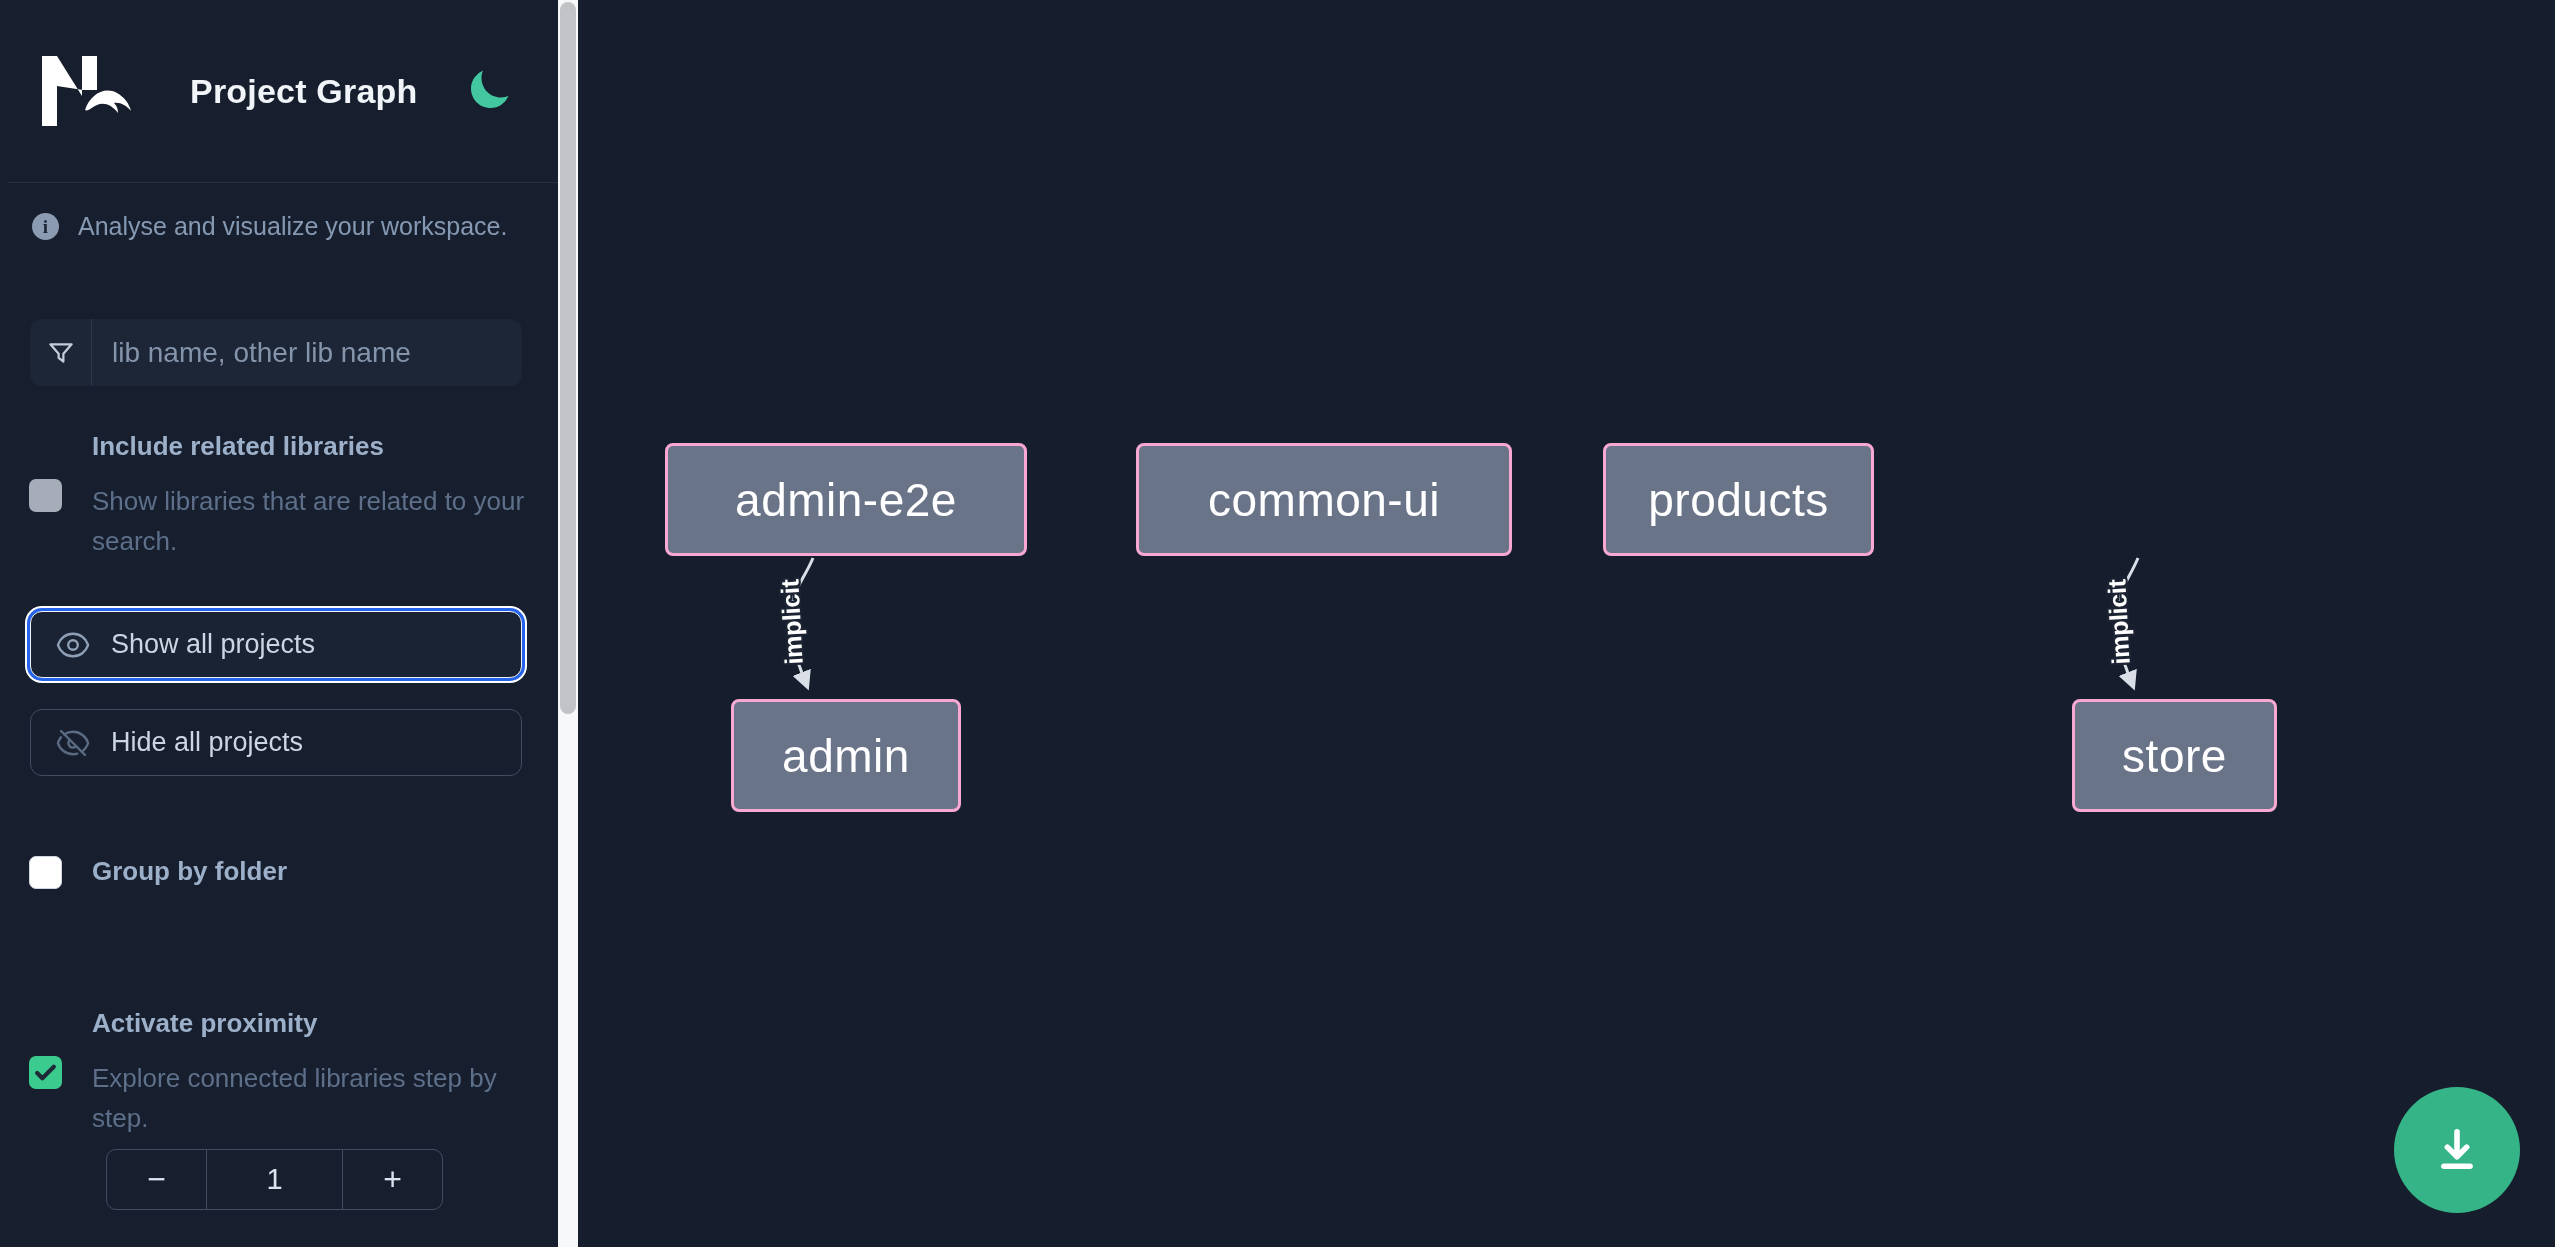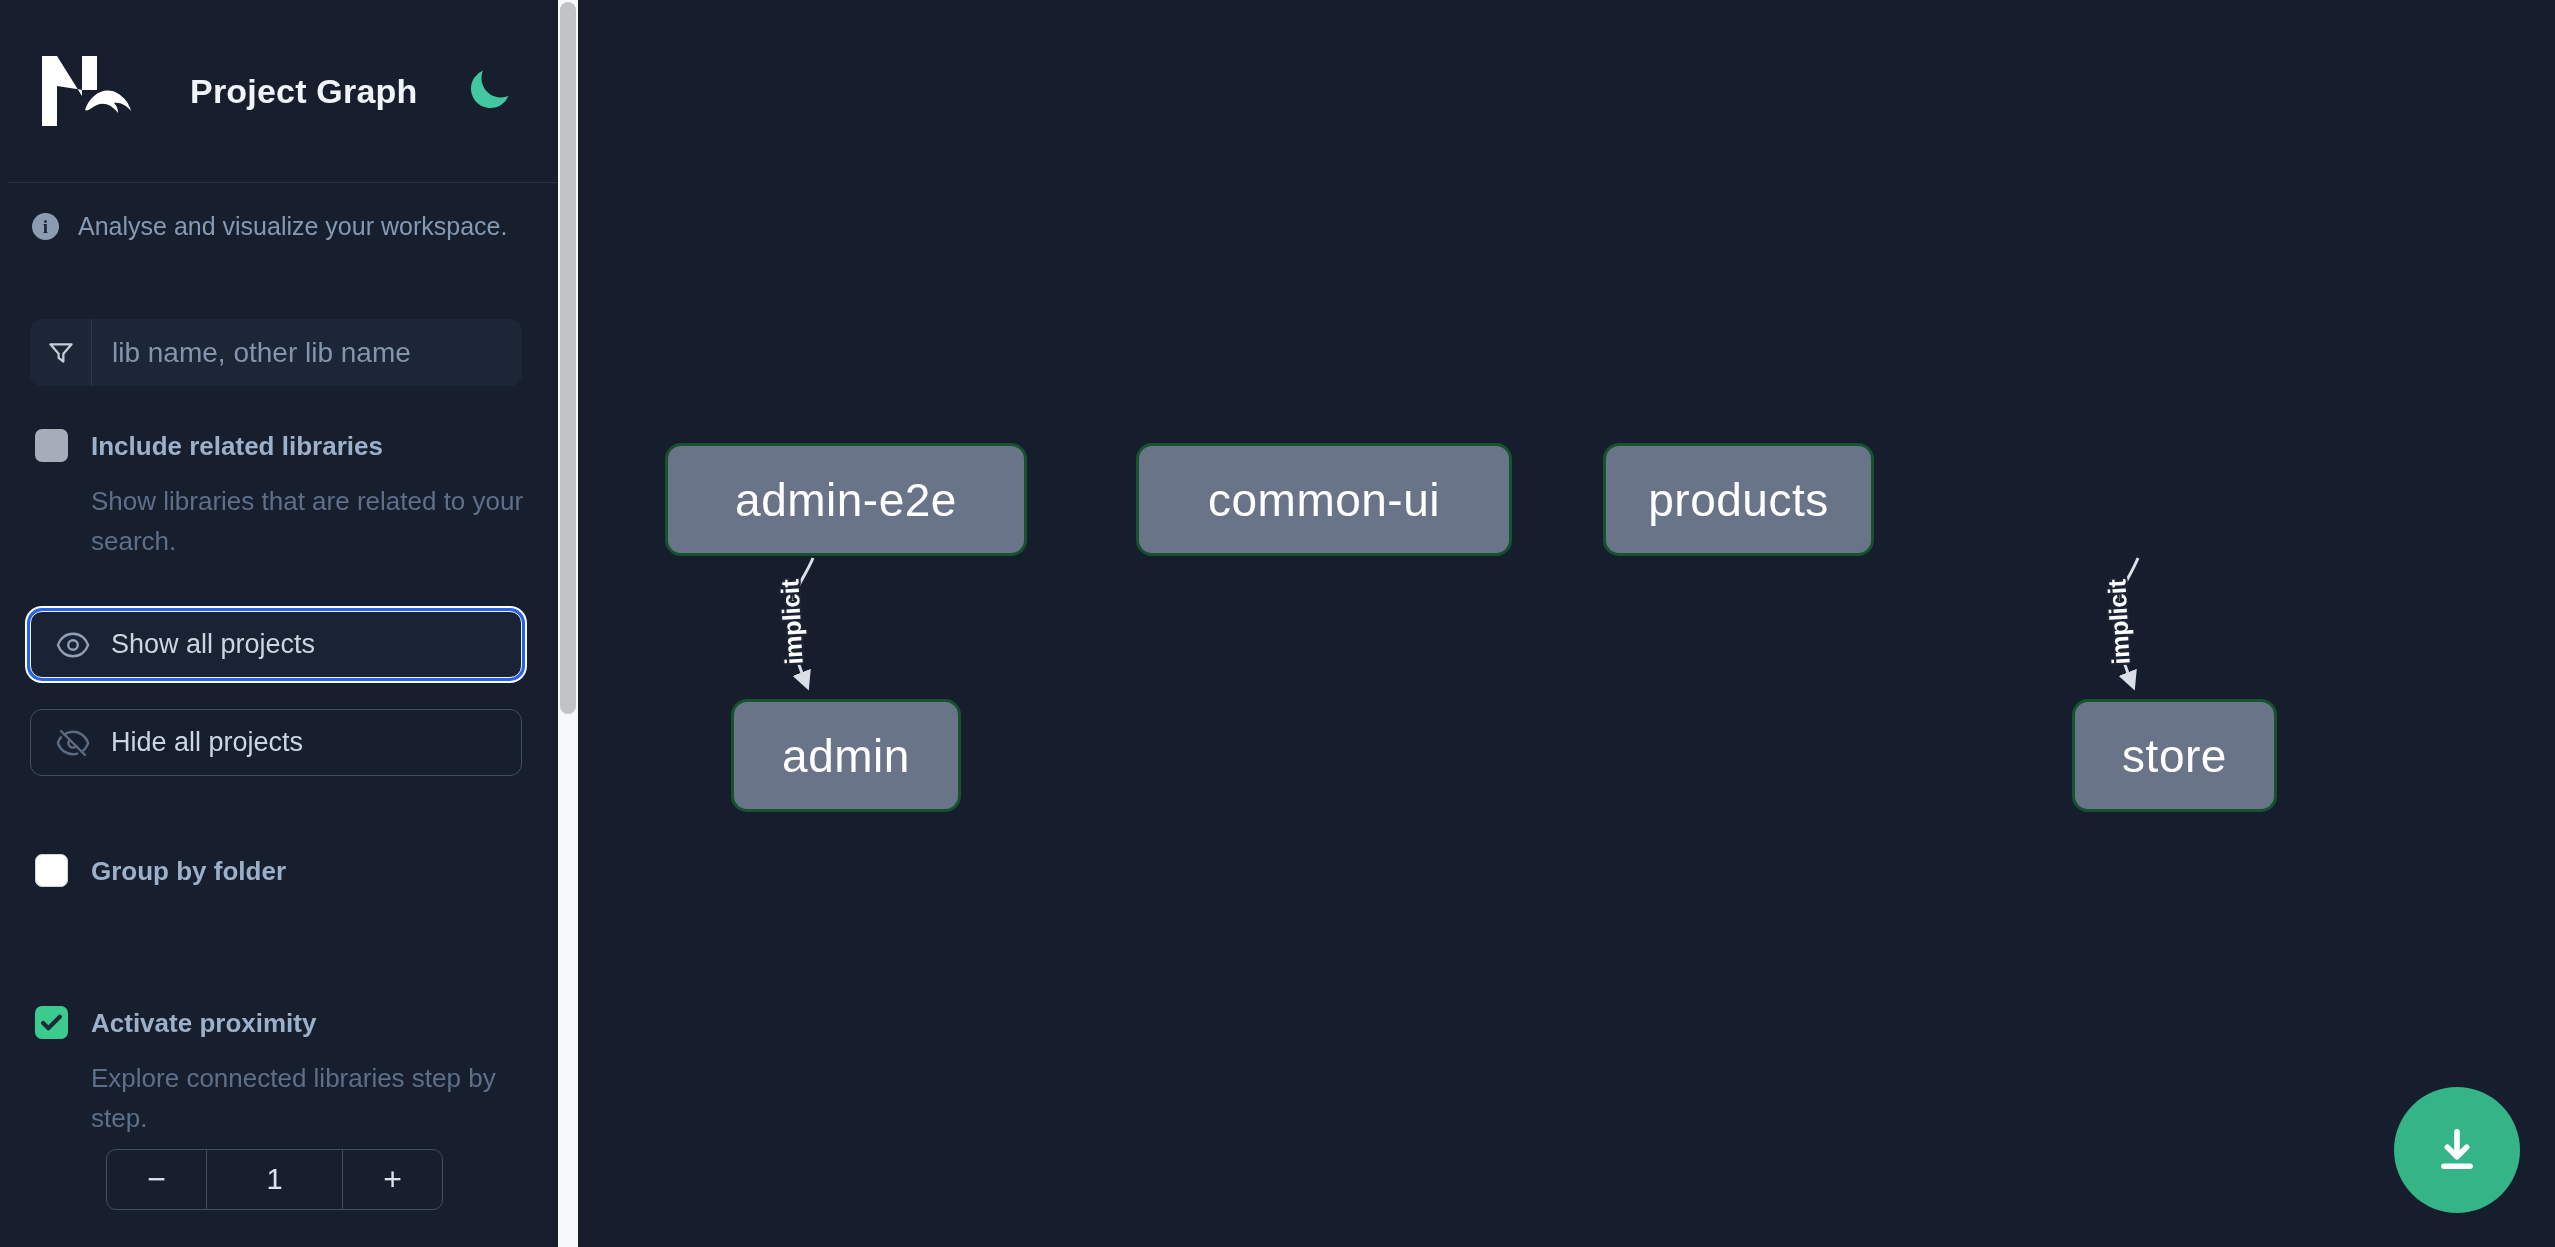--- a/index.html
+++ b/index.html
@@ -24,21 +24,21 @@
 
   .search-box { position:absolute; left:30px; top:319px; width:492px; height:67px; background:#1c2637;
                 border-radius:12px; display:flex; align-items:stretch; overflow:hidden; }
   .funnel-cell { width:62px; display:flex; align-items:center; justify-content:center;
                  border-right:1px solid #2c3850; flex:0 0 auto; }
   .funnel-cell svg { width:30px; height:30px; }
   .search-box input { flex:1; background:transparent; border:none; outline:none; color:#a3a3a3;
                       font-size:28px; padding:0 20px; font-family:"Liberation Sans", sans-serif; }
   .search-box input::placeholder { color:#8494ab; opacity:1; }
 
-  .toggle-row { position:absolute; left:35px; display:flex; gap:23px; }
+  .toggle-row { position:absolute; left:29px; display:flex; gap:30px;align-items:center; }
   .cb { width:33px; height:33px; border-radius:7px; margin-top:3px; flex:0 0 auto; position:relative; }
   .cb-white { background:#ffffff; border:1px solid #cfd6e0; }
   .cb-disabled { background:#a6adb9; }
   .cb-checked { background:#3bcb8e; }
   .cb-checked svg { position:absolute; inset:4px; }
   .t-label { display:block; color:#9db0c9; font-size:26px; font-weight:700; line-height:40px; }
   .t-desc { display:block; color:#5d6f89; font-size:26px; line-height:40px; margin-top:15px; width:452px; }
 
   .btn { position:absolute; left:30px; width:492px; height:67px; border-radius:12px;
          background:#171f2f; border:1px solid #414d61; display:flex; align-items:center;
@@ -57,22 +57,22 @@
 
   
   .sb-scrollbar { position:absolute; left:558px; top:0; width:20px; height:1247px; background:#f7f8f9; }
   .sb-thumb { position:absolute; left:2px; top:2px; width:16px; height:712px; background:#c2c3c7; border-radius:8px; }
 
   
   main { position:absolute; left:578px; top:0; width:1977px; height:1247px; background:#161d2d; }
   .edges { position:absolute; inset:0; width:100%; height:100%; }
   .edge { fill:none; stroke:#d9dee7; stroke-width:3; }
 
-  .node { position:absolute; height:113px; background:#6a7488; border:3px solid #14532d;
-          border-radius:16px; color:#ffffff; font-size:46px; display:flex; align-items:center;
+  .node { position:absolute; height:113px; background:#6a7488; border:3px solid #f9a8d4;
+          border-radius:8px; color:#ffffff; font-size:46px; display:flex; align-items:center;
           justify-content:center; cursor:pointer; letter-spacing:.5px; }
   .n-admin-e2e { left:87px;  top:443px; width:362px; }
   .n-common-ui { left:558px; top:443px; width:376px; }
   .n-products  { left:1025px;top:443px; width:271px; }
   .n-store-e2e { left:1429px;top:443px; width:333px; }
   .n-admin     { left:153px; top:699px; width:230px; }
   .n-store     { left:1494px;top:699px; width:205px; }
 
   .edge-label { position:absolute; color:#ffffff; font-size:25px; font-weight:700; letter-spacing:-.3px;
                 transform:translate(-50%,-50%) rotate(-93deg); white-space:nowrap;

